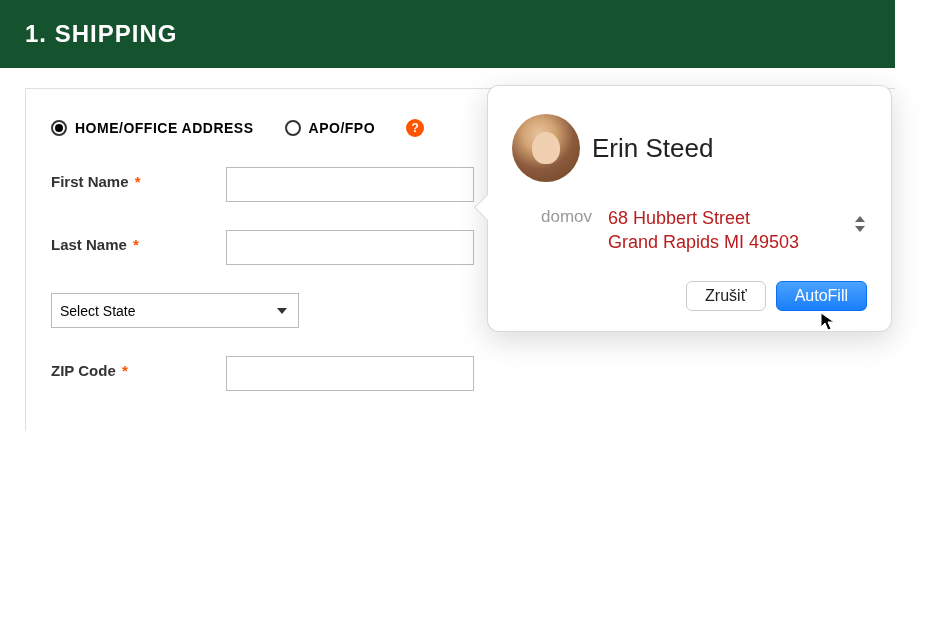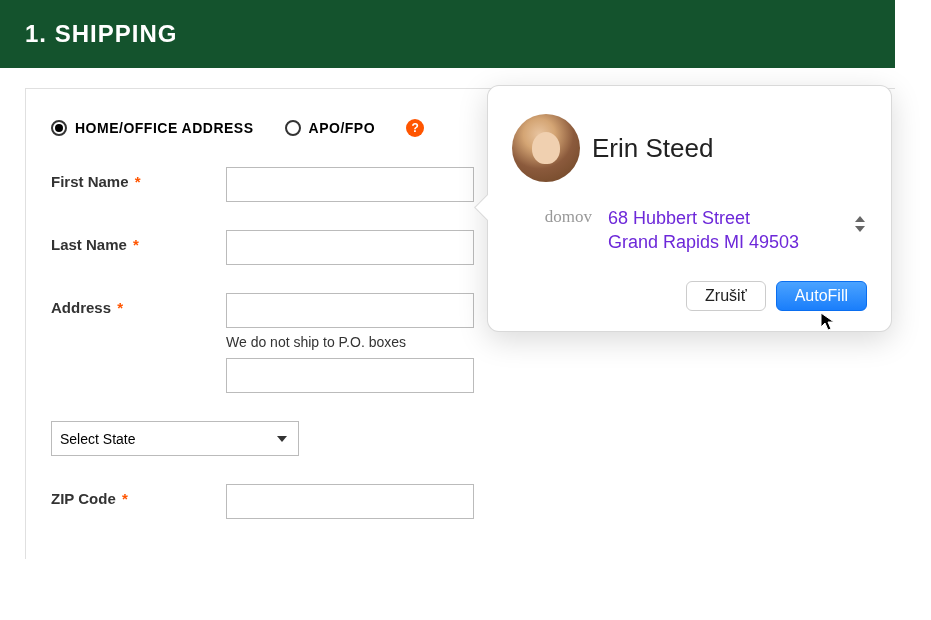--- a/index.html
+++ b/index.html
@@ -197,25 +197,24 @@
       gap: 16px;
       margin-bottom: 26px;
       padding-left: 10px;
     }
     .address-label {
       color: #999;
       font-size: 17px;
       padding-top: 1px;
       width: 70px;
       text-align: right;
-      font-family: Liberation Serif, serif;
     }
     .address-text {
       font-size: 18px;
-      color: #6d28d9;
+      color: #b91c1c;
       line-height: 1.35;
       flex: 1;
     }
     .stepper-icon {
       width: 12px;
       display: flex;
       flex-direction: column;
       gap: 4px;
       margin-top: 10px;
       margin-left: 4px;
@@ -292,30 +291,20 @@
     <input type="text" class="text-input" value="" style="">
   </div>
 
   <div class="form-row">
     <div class="form-label">
       <span>Last Name</span><span class="req"> *</span>
     </div>
     <input type="text" class="text-input" value="" style="">
   </div>
 
-  <div class="form-row">
-    <div class="form-label">
-      <span>Address</span><span class="req"> *</span>
-    </div>
-    <div class="form-field-col">
-      <input type="text" class="text-input" value="" style="">
-      <div class="helper-text">We do not ship to P.O. boxes</div>
-      <input type="text" class="text-input" value="" style="">
-    </div>
-  </div>
 
 
   <div class="form-row">
     <div class="select-wrap">
       <select class="select-input">
         <option>Select State</option>
       </select>
     </div>
   </div>
 

